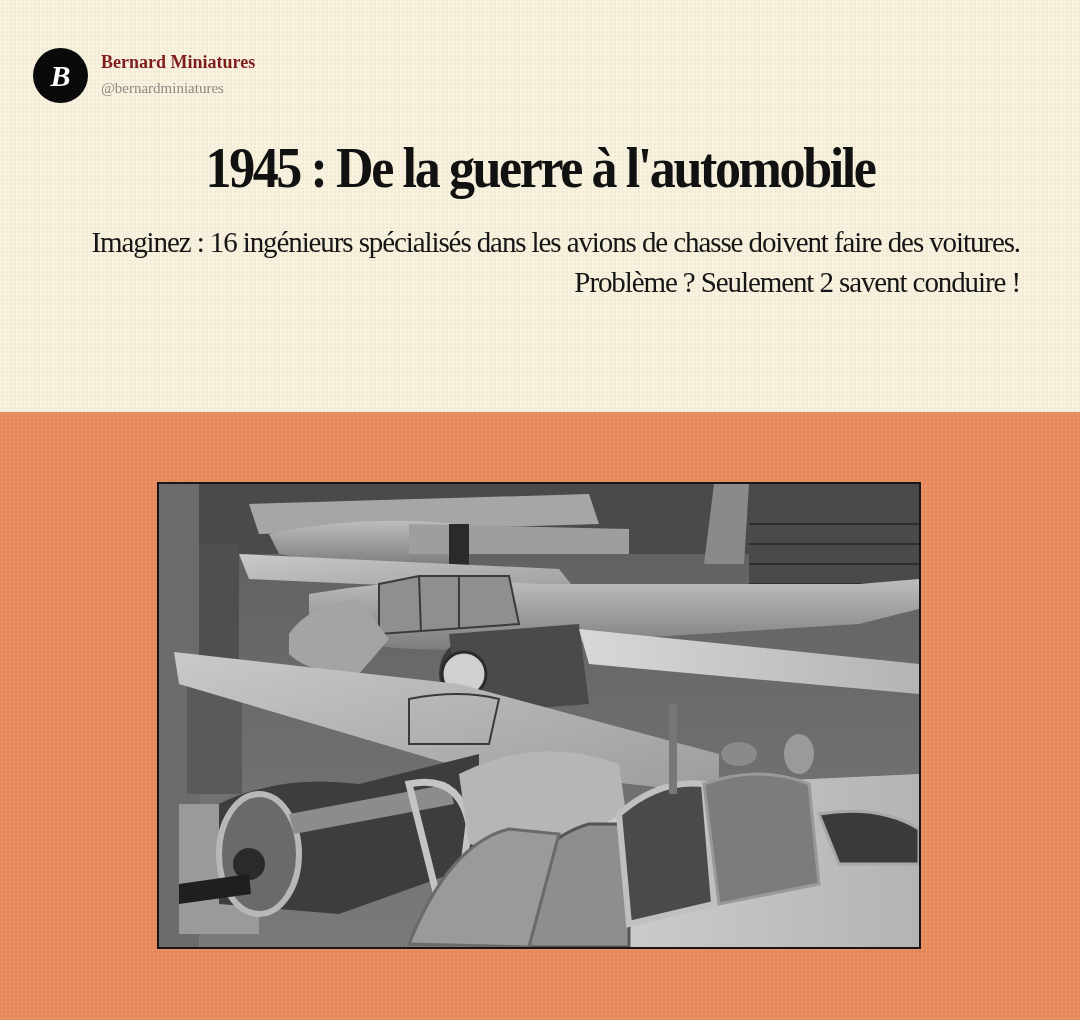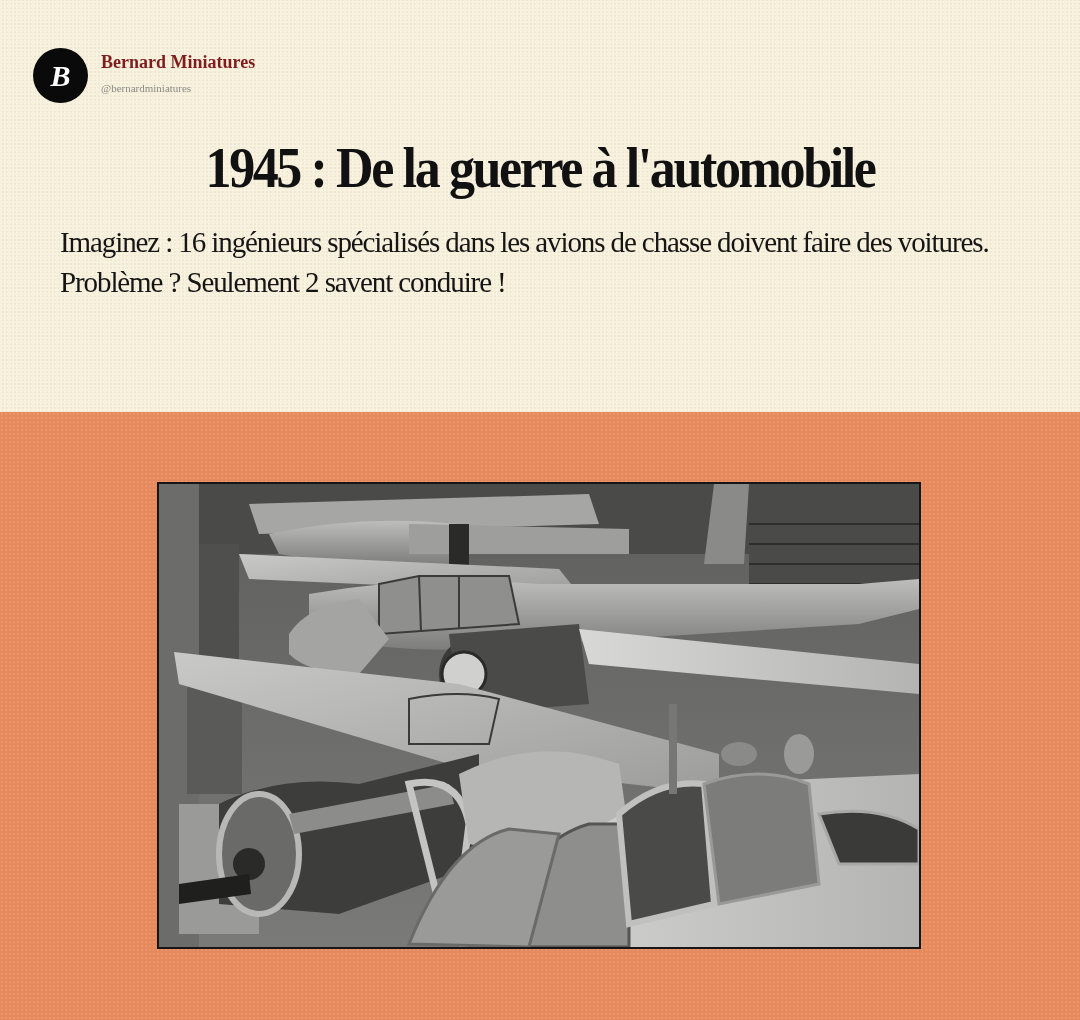--- a/index.html
+++ b/index.html
@@ -28,29 +28,29 @@
     }
     .author { position: absolute; left: 33px; top: 48px; display: flex; align-items: center; }
     .avatar {
       width: 55px; height: 55px; border-radius: 50%; background: #0a0a0a;
       display: flex; align-items: center; justify-content: center;
       color: #fff; font-family: "Liberation Serif", serif; font-weight: bold; font-style: italic;
       font-size: 30px;
     }
     .author-text { margin-left: 13px; margin-top: -2px; }
     .author-name { font-family: "Liberation Serif", serif; font-weight: bold; font-size: 18px; color: #7f1d1d; line-height: 22px; }
-    .author-handle { font-family: "Liberation Serif", serif; font-size: 11px; color: #8c8a84; line-height: 22px; margin-top: 4px; }
+    .author-handle { font-family: "Liberation Serif", serif; font-size: 15px; color: #8c8a84; line-height: 22px; margin-top: 4px; }
     .title {
       position: absolute; left: 0; top: 136px; width: 1080px; text-align: center;
       font-family: "Liberation Serif", serif; font-weight: bold; font-size: 56px; color: #111;
       letter-spacing: -2.6px; line-height: 64px;
       transform: scaleX(0.93); transform-origin: center;
     }
     .subtitle {
-      position: absolute; left: 60px; top: 222px; width: 960px; text-align: left;
+      position: absolute; left: 60px; top: 222px; width: 960px; text-align: right;
       font-family: "Liberation Serif", serif; font-size: 29px; color: #151515;
       letter-spacing: -1.1px; line-height: 40px;
     }
     .photo-frame {
       position: absolute; left: 157px; top: 482px; width: 760px; height: 463px;
       border: 2px solid #161616; background: #8a8a88; overflow: hidden;
     }
     .photo-frame svg { display: block; }
   </style>
 </head>

